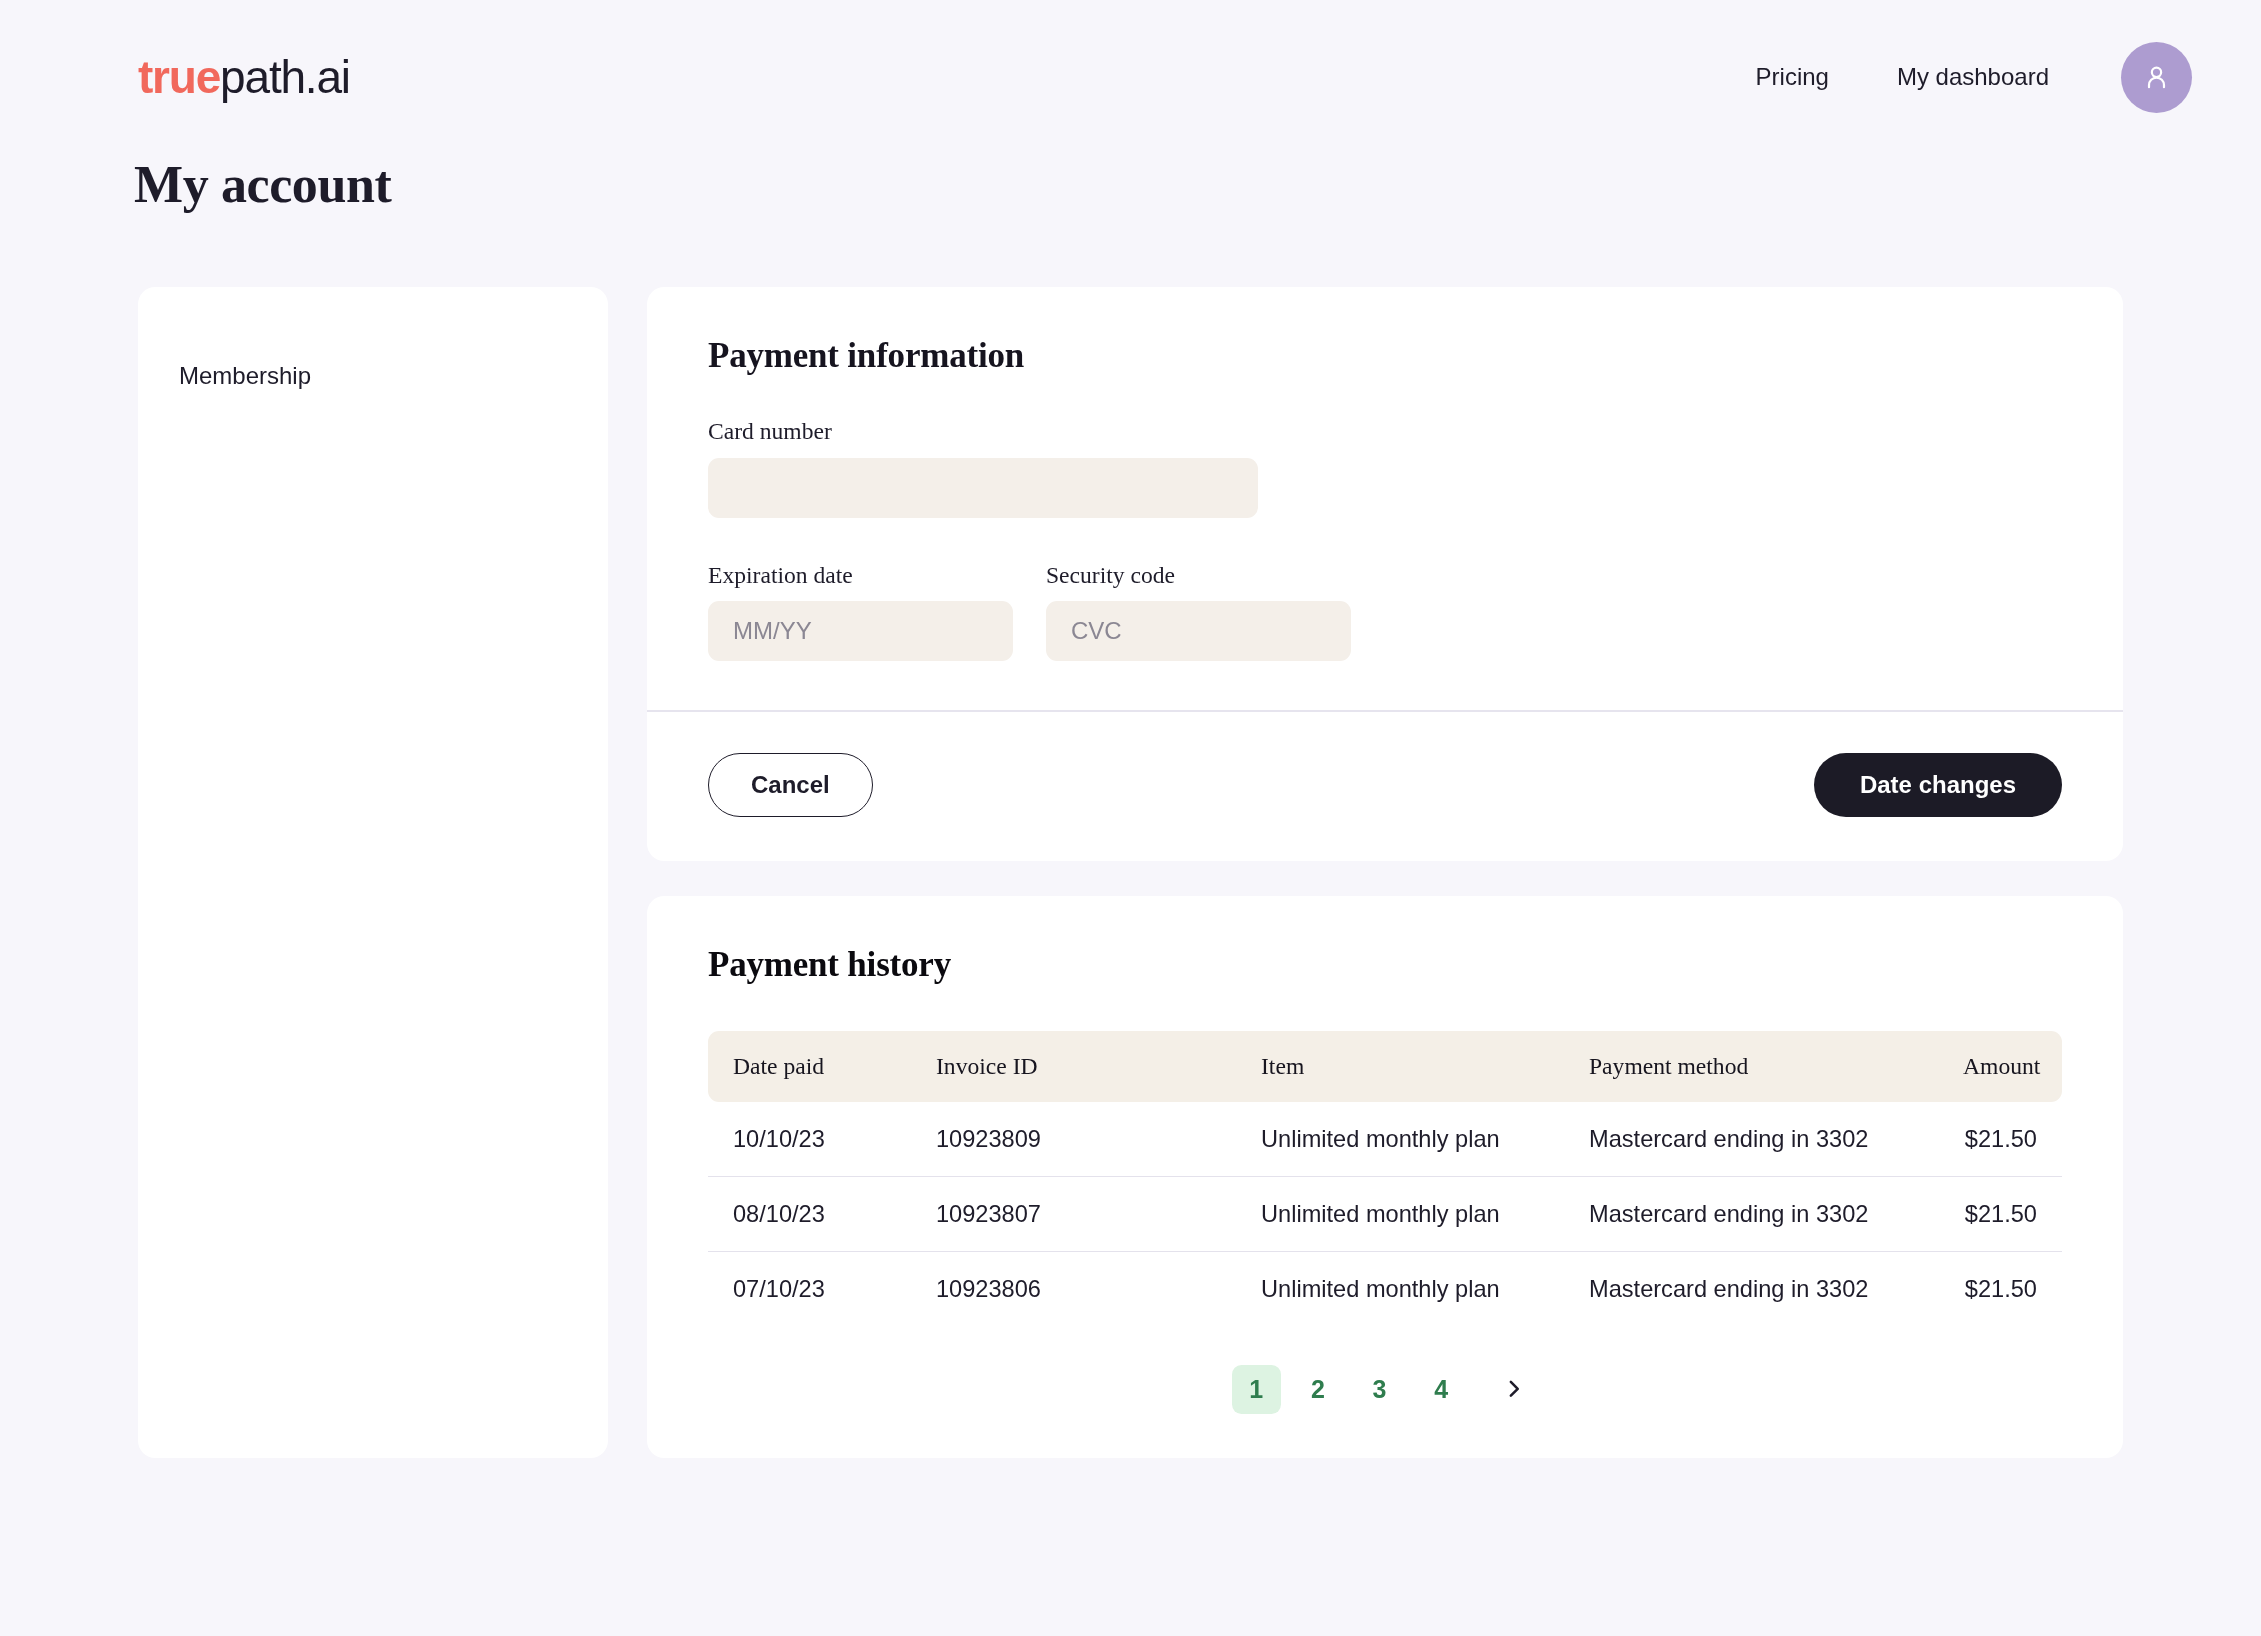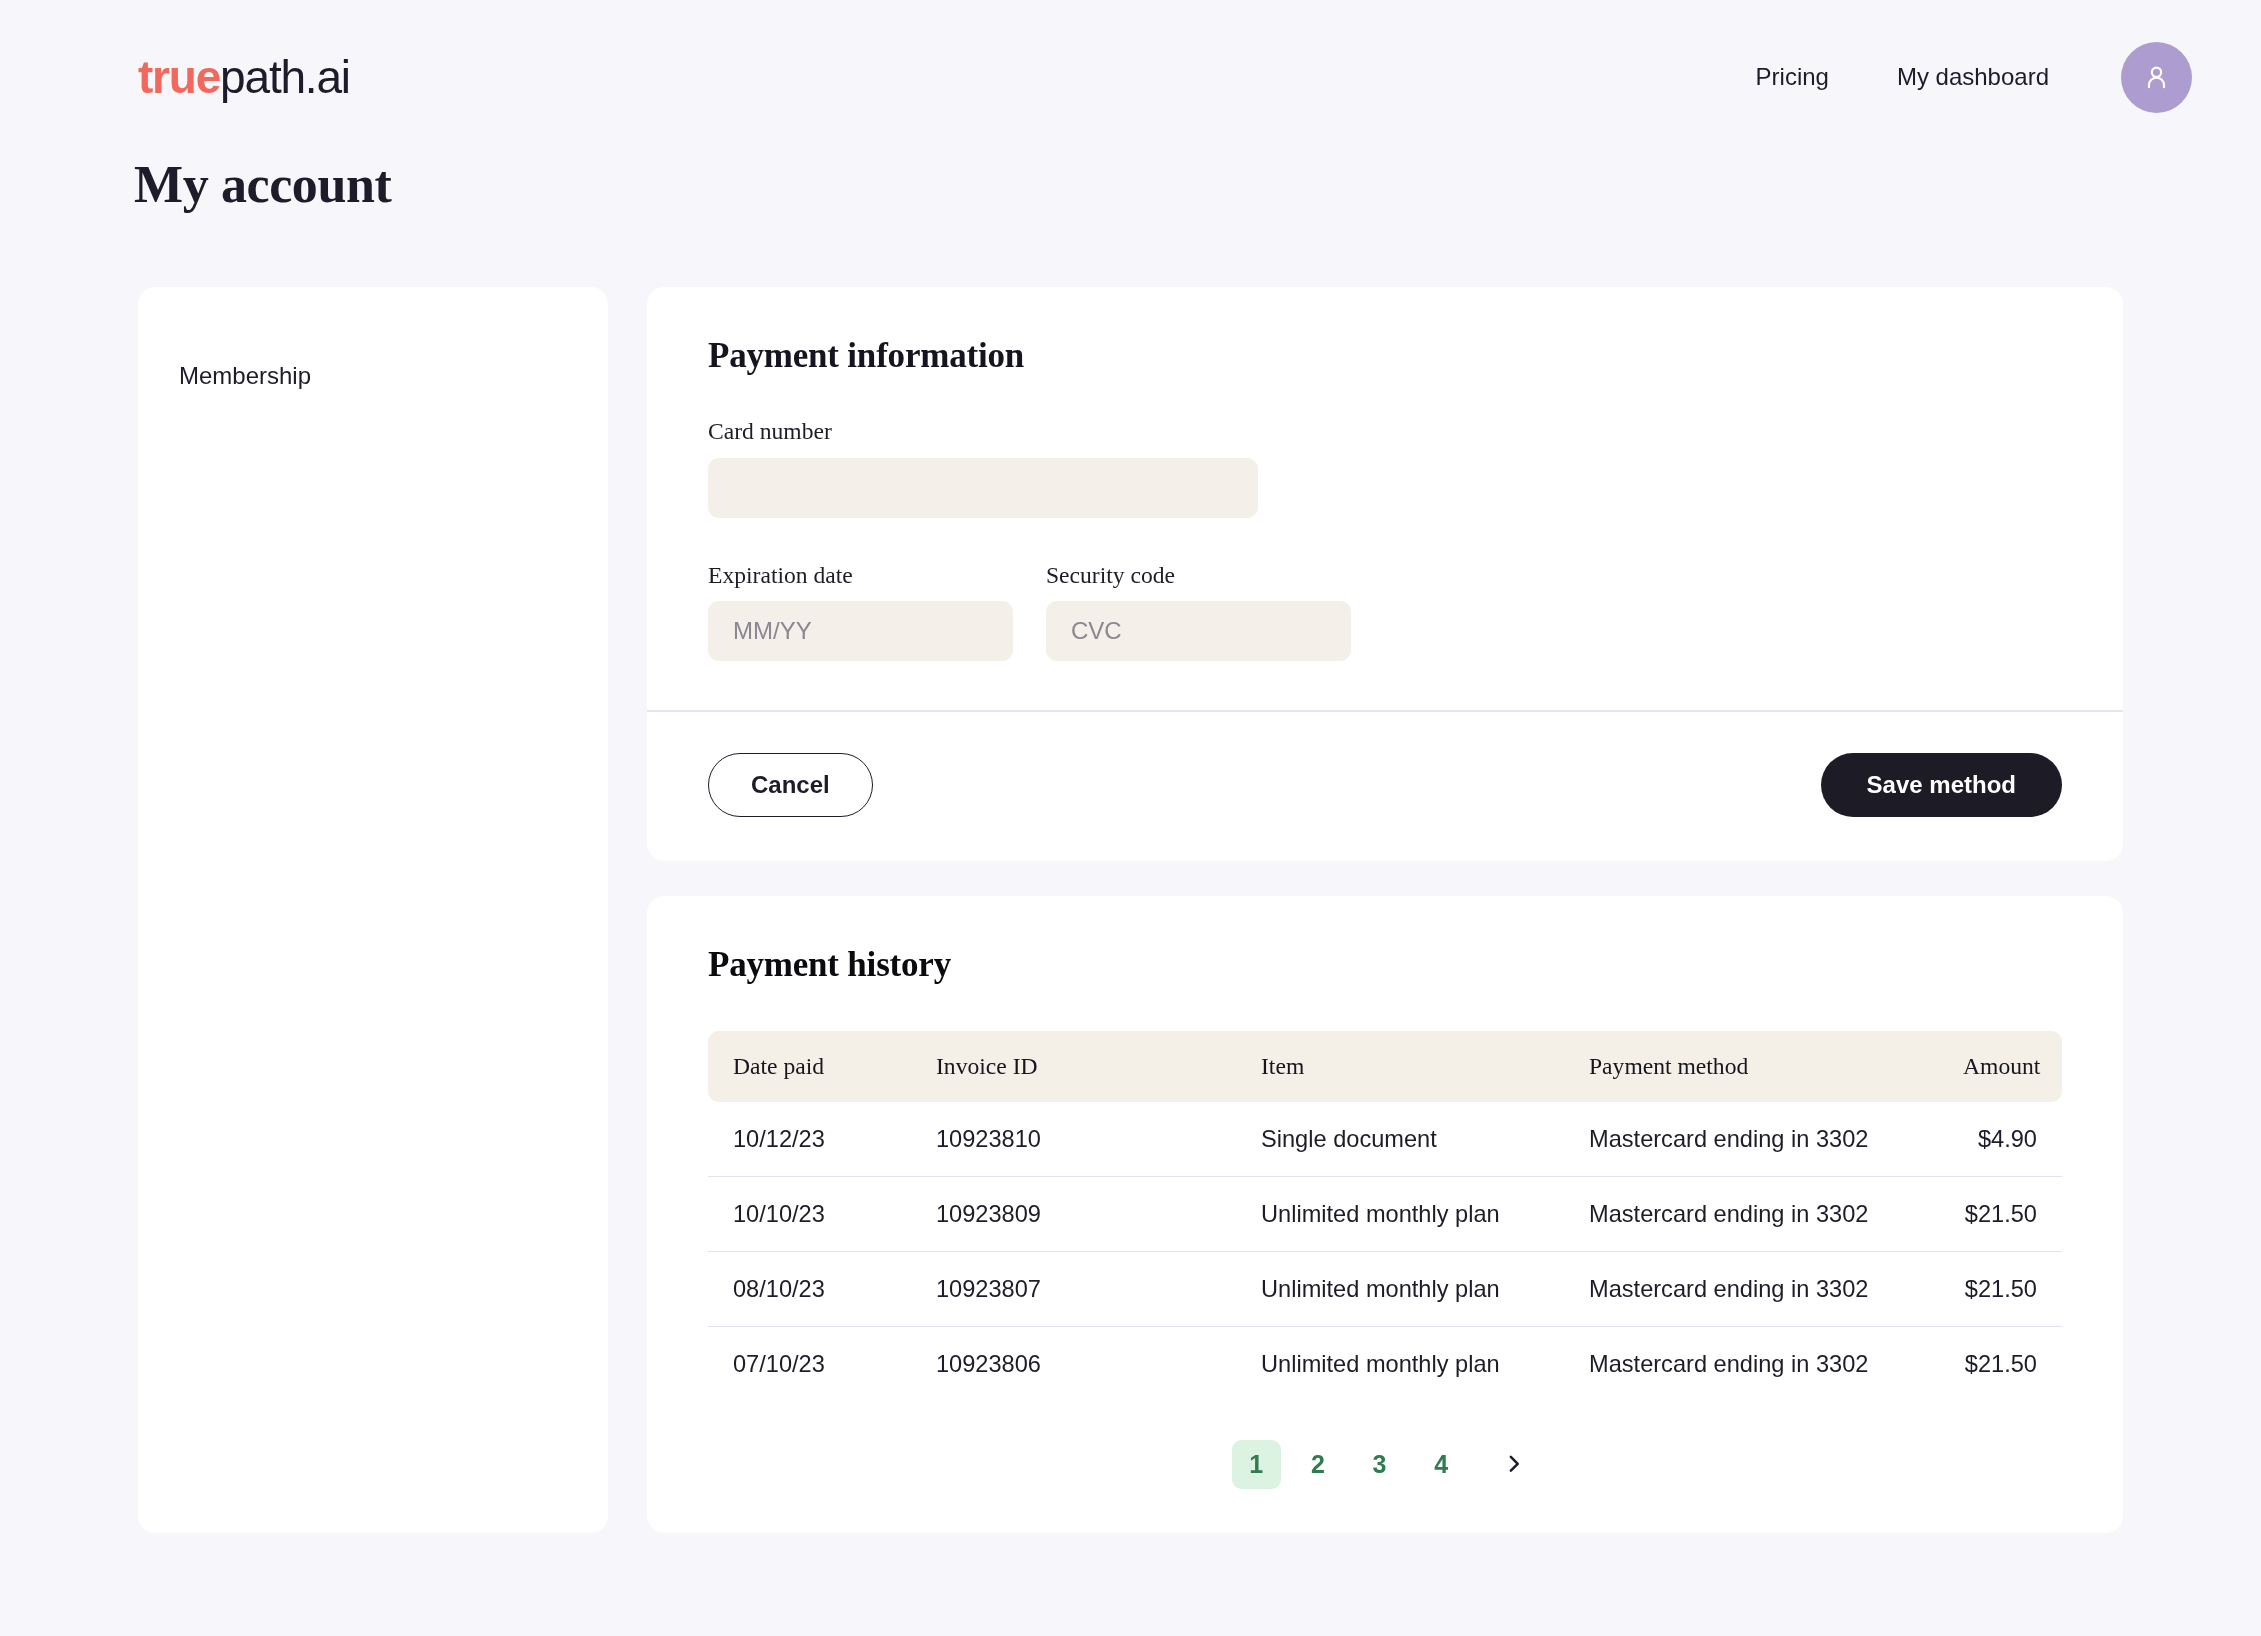--- a/index.html
+++ b/index.html
@@ -375,21 +375,21 @@
               <div class="field-label">Security code</div>
               <input class="text-input" type="text" placeholder="CVC" style="">
             </div>
           </div>
         </div>
 
         <div class="card-divider"></div>
 
         <div class="form-actions">
           <button class="btn-cancel">Cancel</button>
-          <button class="btn-save">Save method</button>
+          <button class="btn-save">Date changes</button>
         </div>
       </section>
 
       <section class="card">
         <div class="history-body">
           <h2 class="history-title">Payment history</h2>
 
           <table class="history">
             <colgroup>
               <col class="col-date">
@@ -401,27 +401,20 @@
             <thead>
               <tr>
                 <th>Date paid</th>
                 <th>Invoice ID</th>
                 <th>Item</th>
                 <th>Payment method</th>
                 <th>Amount</th>
               </tr>
             </thead>
             <tbody>
-              <tr>
-                <td>10/12/23</td>
-                <td>10923810</td>
-                <td>Single document</td>
-                <td>Mastercard ending in 3302</td>
-                <td>$4.90</td>
-              </tr>
               <tr>
                 <td>10/10/23</td>
                 <td>10923809</td>
                 <td>Unlimited monthly plan</td>
                 <td>Mastercard ending in 3302</td>
                 <td>$21.50</td>
               </tr>
               <tr>
                 <td>08/10/23</td>
                 <td>10923807</td>

